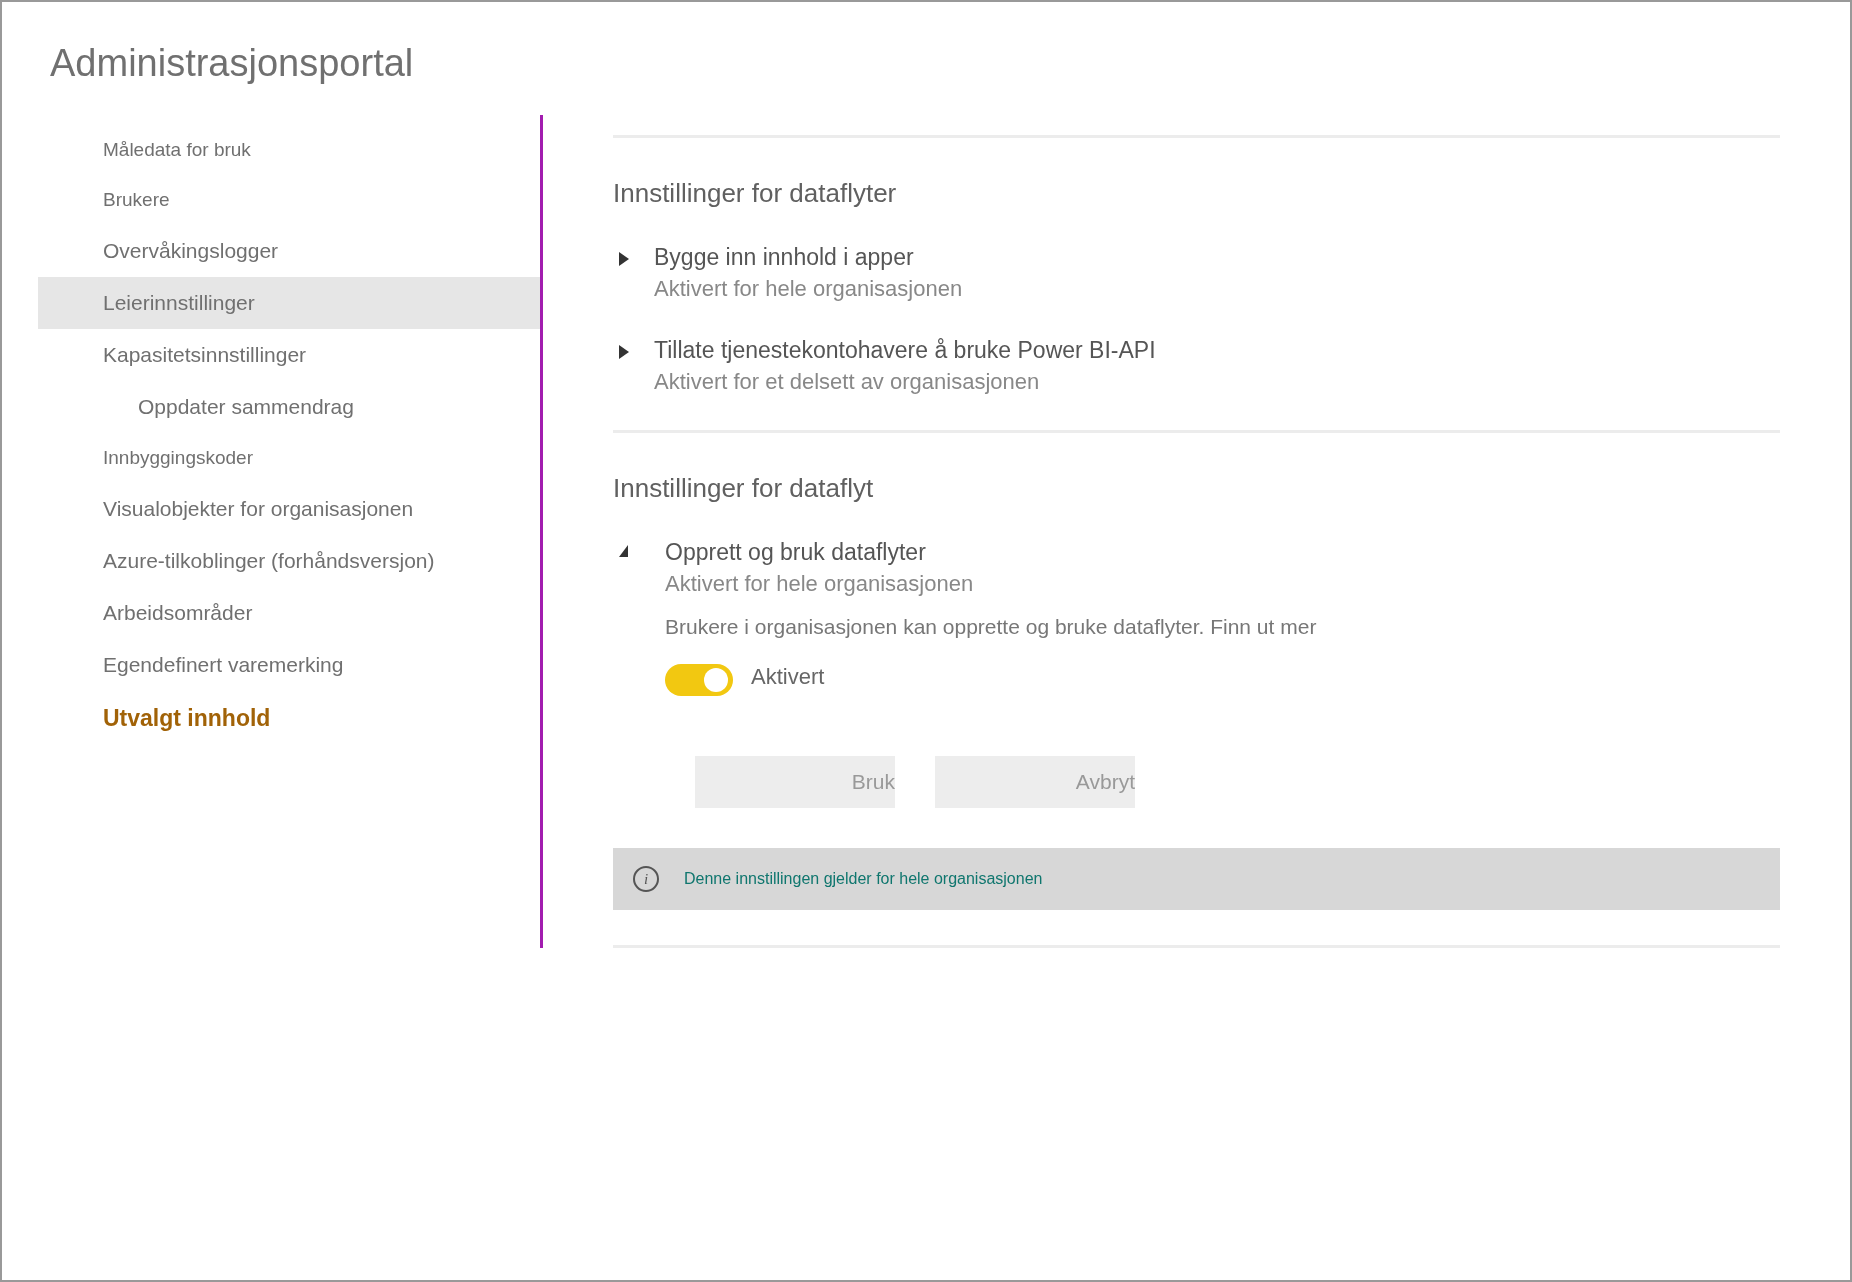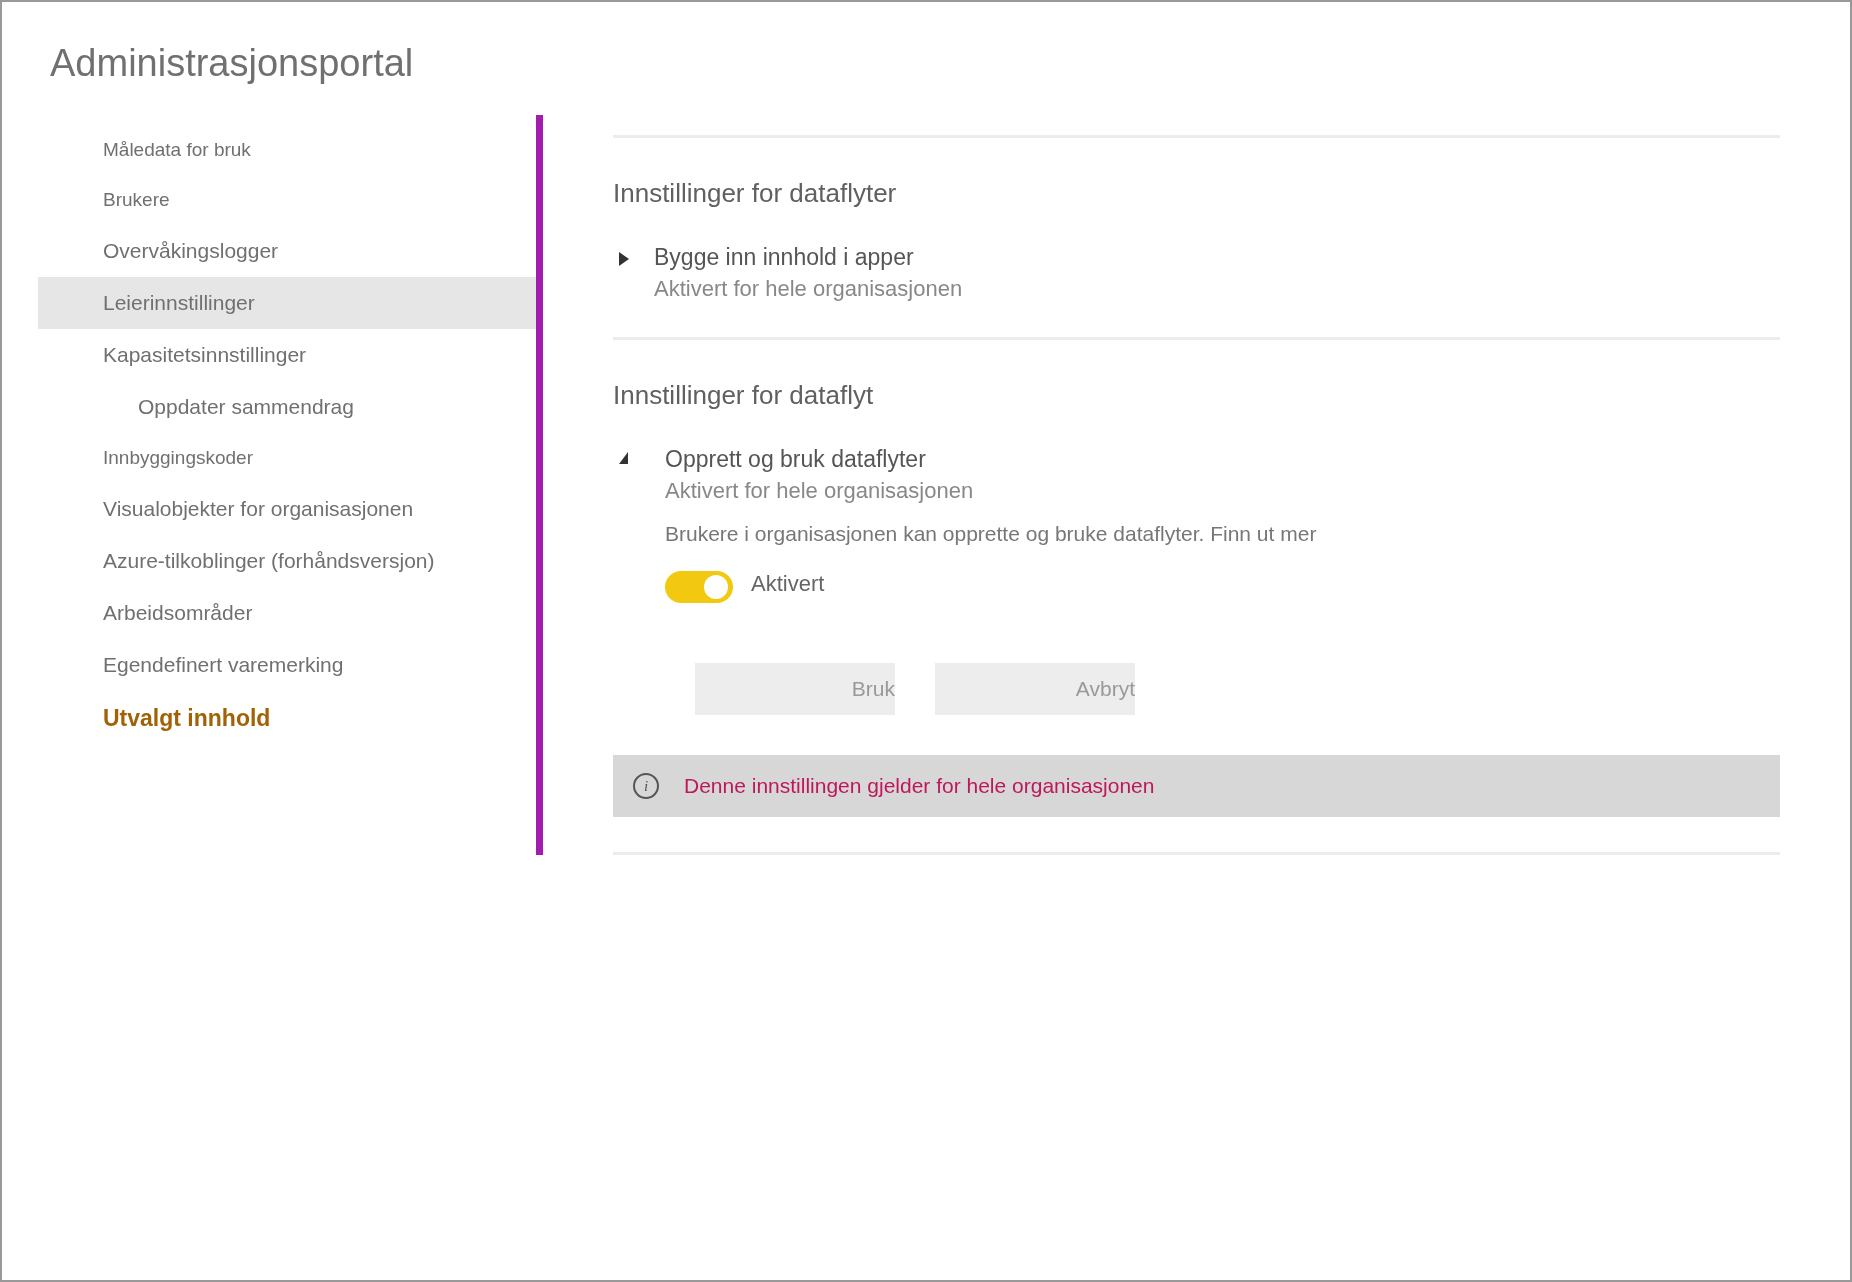--- a/index.html
+++ b/index.html
@@ -20,21 +20,21 @@
       color: #707070;
       font-weight: 400;
       padding: 40px 48px 30px 48px;
     }
     .container {
       display: flex;
       padding-left: 36px;
     }
     .sidebar {
       width: 505px;
-      border-right: 7px solid #a21caf;
+      border-right: 3px solid #a21caf;
       padding-top: 10px;
     }
     .sidebar-item {
       padding: 14px 20px 14px 65px;
       font-size: 21px;
       color: #707070;
       cursor: pointer;
     }
     .sidebar-item.small {
       font-size: 19px;
@@ -168,22 +168,22 @@
       align-items: center;
       justify-content: center;
       font-size: 15px;
       color: #555;
       margin-right: 25px;
       flex-shrink: 0;
       font-family: Georgia, serif;
       font-style: italic;
     }
     .info-text {
-      font-size: 21px;
-      color: #be185d;
+      font-size: 16px;
+      color: #0f766e;
     }
     .expanded-content {
       padding-left: 0px;
     }
   </style>
 </head>
 <body>
 
 <h1 class="page-title">Administrasjonsportal</h1>
 
@@ -209,20 +209,27 @@
     <h2 class="section-title">Innstillinger for dataflyter</h2>
 
     <div class="setting-item">
       <div class="expand-icon right"></div>
       <div class="setting-content">
         <div class="setting-name">Bygge inn innhold i apper</div>
         <div class="setting-status">Aktivert for hele organisasjonen</div>
       </div>
     </div>
 
+    <div class="setting-item">
+      <div class="expand-icon right"></div>
+      <div class="setting-content">
+        <div class="setting-name">Tillate tjenestekontohavere å bruke Power BI-API</div>
+        <div class="setting-status">Aktivert for et delsett av organisasjonen</div>
+      </div>
+    </div>
 
     <div class="section-divider" style="margin-top:30px;"></div>
 
     <h2 class="section-title">Innstillinger for dataflyt</h2>
 
     <div class="setting-item" style="margin-bottom:0;gap:12px;">
       <div class="expand-icon up"></div>
       <div class="setting-content">
         <div class="setting-name">Opprett og bruk dataflyter</div>
         <div class="setting-status">Aktivert for hele organisasjonen</div>

